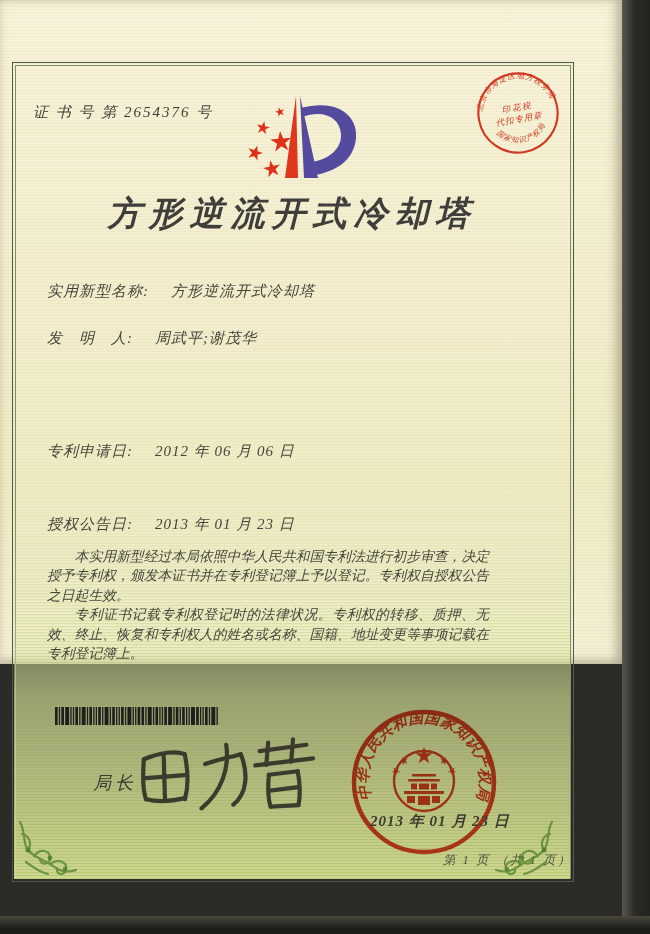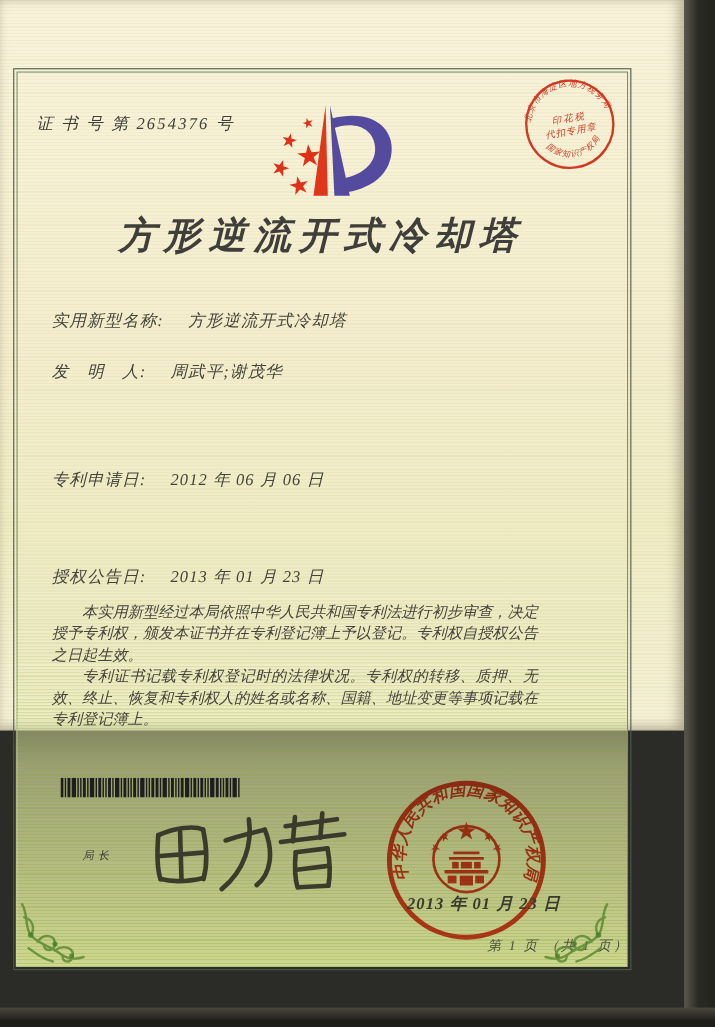--- a/index.html
+++ b/index.html
@@ -35,21 +35,21 @@
   }
   
   .cert-no{left:33px;top:103px;font-size:15px;letter-spacing:2px;color:#3f3e36;}
   .title{left:12px;top:191px;width:560px;text-align:center;font-size:34px;font-weight:700;
     letter-spacing:7px;color:#3f3e3a;}
   .field{left:47px;font-size:15px;color:#45443a;letter-spacing:1px;white-space:nowrap;}
   .field .lab{margin-right:22px;}
   .paras{left:47px;top:547px;width:442px;font-size:13.8px;line-height:19.4px;
     text-align:justify;color:#45443a;}
   .paras p{margin:0;text-indent:2em;}
-  .juzhang{left:75px;top:771px;font-size:10px;letter-spacing:4px;color:#3b3a30;}
+  .juzhang{left:93px;top:771px;font-size:18px;letter-spacing:4px;color:#3b3a30;}
   .issue-date{left:370px;top:812px;font-size:15px;font-weight:600;letter-spacing:1px;
     color:#3c3a2c;z-index:6;}
   .footer{left:12px;top:852px;width:560px;text-align:right;font-size:12.5px;
     letter-spacing:2px;color:#4c5242;}
   
   .logo{left:234px;top:86px;width:172px;height:100px;}
   .barcode{left:55px;top:707px;width:164px;height:18px;}
   .signature{left:128px;top:733px;width:195px;height:92px;transform:rotate(-3deg);z-index:5;}
   .office-seal{left:349px;top:707px;width:150px;height:150px;mix-blend-mode:multiply;
     opacity:.93;z-index:4;}
@@ -119,21 +119,21 @@
   </svg>
 
   <div class="abs title">方形逆流开式冷却塔</div>
 
   <div class="abs field" style="top:282px">
     <span class="lab">实用新型名称:</span><span>方形逆流开式冷却塔</span>
   </div>
   <div class="abs field" style="top:329px">
     <span class="lab">发　明　人:</span><span>周武平;谢茂华</span>
   </div>
-  <div class="abs field" style="top:427px">
+  <div class="abs field" style="top:442px">
     <span class="lab">专利申请日:</span><span>2012 年 06 月 06 日</span>
   </div>
   <div class="abs field" style="top:515px">
     <span class="lab">授权公告日:</span><span>2013 年 01 月 23 日</span>
   </div>
 
   <div class="abs paras">
     <p>本实用新型经过本局依照中华人民共和国专利法进行初步审查，决定授予专利权，颁发本证书并在专利登记簿上予以登记。专利权自授权公告之日起生效。</p>
     <p>专利证书记载专利权登记时的法律状况。专利权的转移、质押、无效、终止、恢复和专利权人的姓名或名称、国籍、地址变更等事项记载在专利登记簿上。</p>
   </div>

